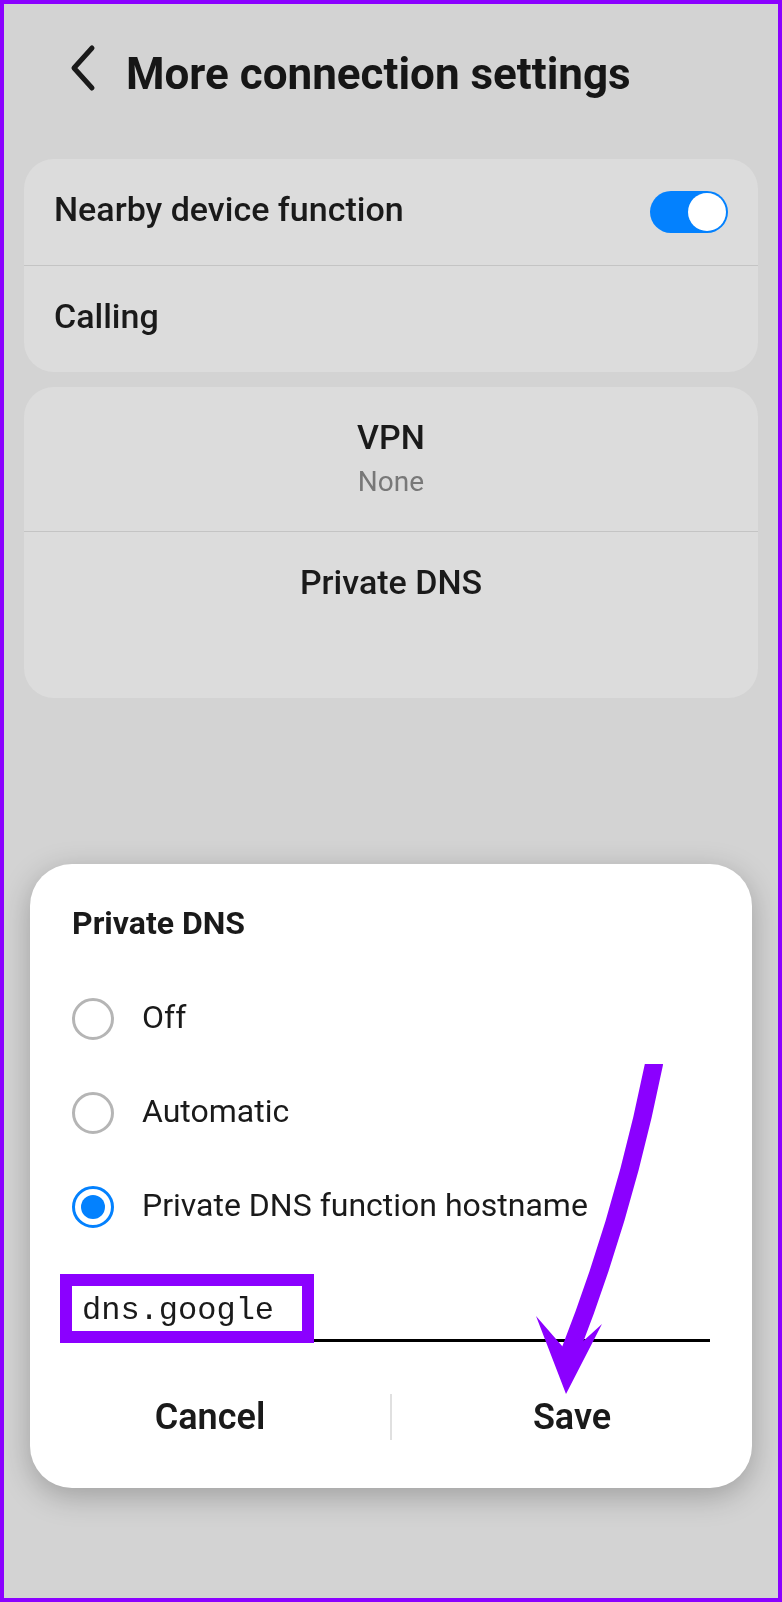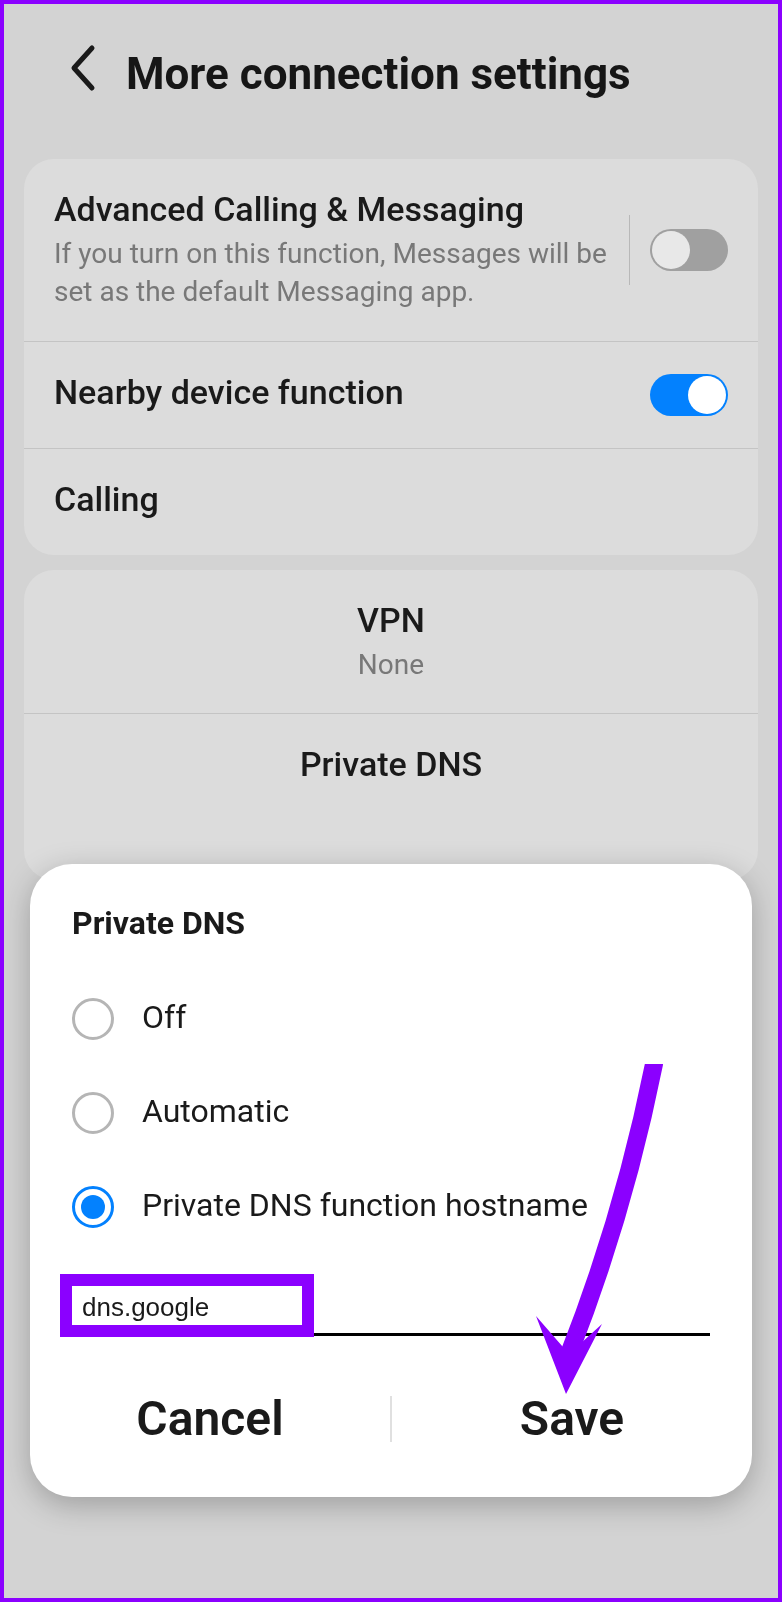--- a/index.html
+++ b/index.html
@@ -136,41 +136,42 @@
       margin: 20px 42px 10px;
       position: relative;
     }
     .highlight-box {
       border: 12px solid #8b00ff;
       display: inline-block;
       padding: 6px 20px 2px 10px;
       margin-left: -12px;
     }
     .dns-input {
-      font-size: 26px;
+      font-size: 32px;
       color: #1a1a1a;
       border: none;
       outline: none;
       background: transparent;
       width: 200px;
+      font-family: Liberation Mono, monospace;
     }
     .input-line {
       height: 3px;
       background: #000;
       margin: -4px 0 0 0;
       width: 100%;
     }
     .dialog-buttons {
       display: flex;
       padding: 30px 0 36px;
     }
     .dlg-btn {
       flex: 1;
       text-align: center;
-      font-size: 48px;
+      font-size: 36px;
       font-weight: 600;
       color: #1a1a1a;
       padding: 14px 0;
     }
     .btn-divider {
       width: 2px;
       height: 46px;
       background: #e0e0e0;
       align-self: center;
     }
@@ -188,30 +189,20 @@
       <svg width="28" height="48" viewBox="0 0 28 48">
           <path d="M 24 4 L 6 24 L 24 44" stroke="#1a1a1a" stroke-width="5" fill="none" stroke-linecap="round" stroke-linejoin="round"></path>
         </svg>
     </span>
     <div class="header-title">More connection settings</div>
   </div>
 
   <div class="card">
     <div class="row">
       <div class="row-content">
-        <div class="row-title">Advanced Calling &amp; Messaging</div>
-        <div class="row-sub">If you turn on this function, Messages will be set as the default Messaging app.</div>
-      </div>
-      <div class="divider-vert"></div>
-      <div class="toggle off">
-          <div class="knob"></div>
-        </div>
-    </div>
-    <div class="row">
-      <div class="row-content">
         <div class="row-title">Nearby device function</div>
       </div>
       <div class="toggle on">
           <div class="knob"></div>
         </div>
     </div>
     <div class="row">
       <div class="row-content">
         <div class="row-title">Calling</div>
       </div>

